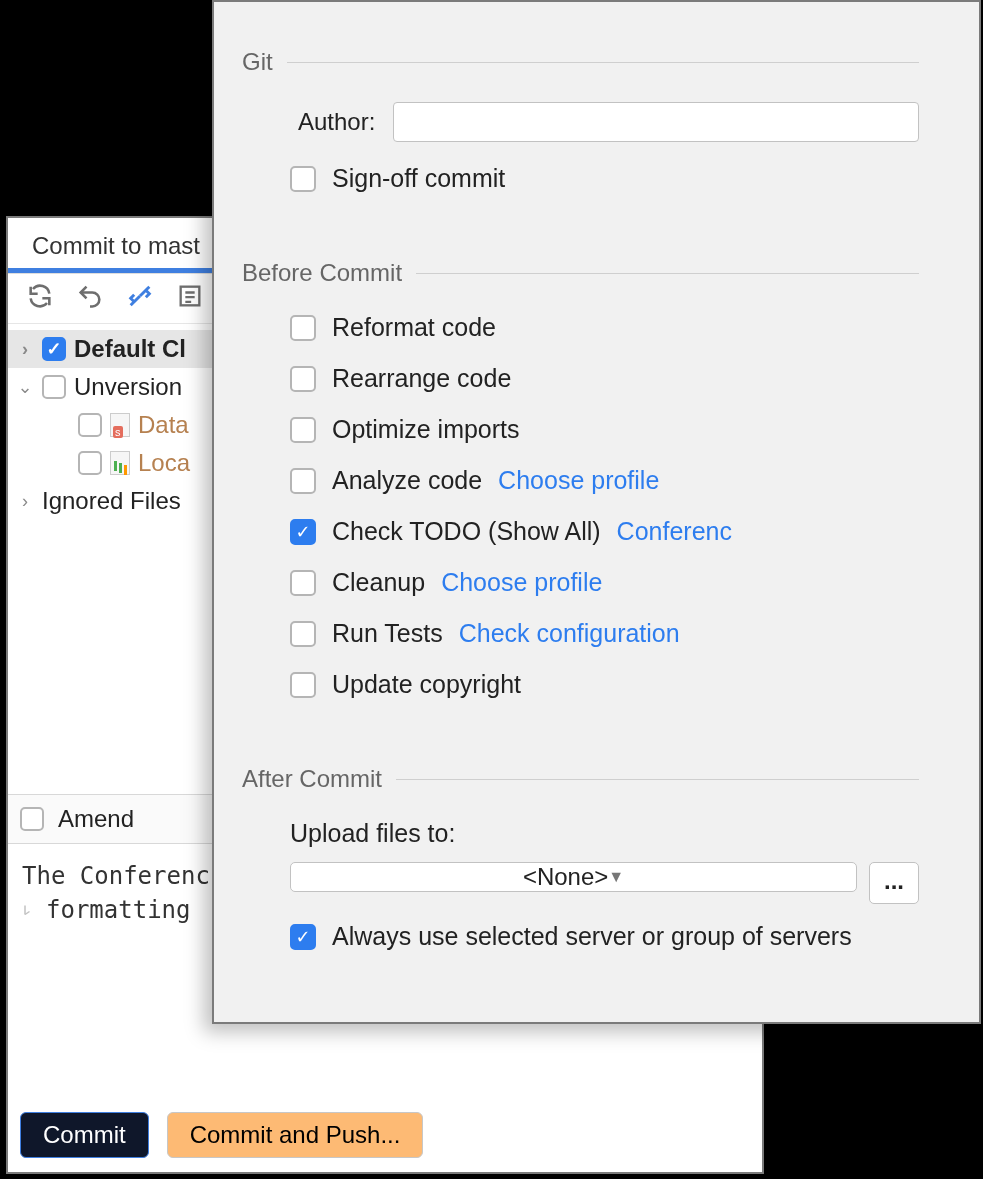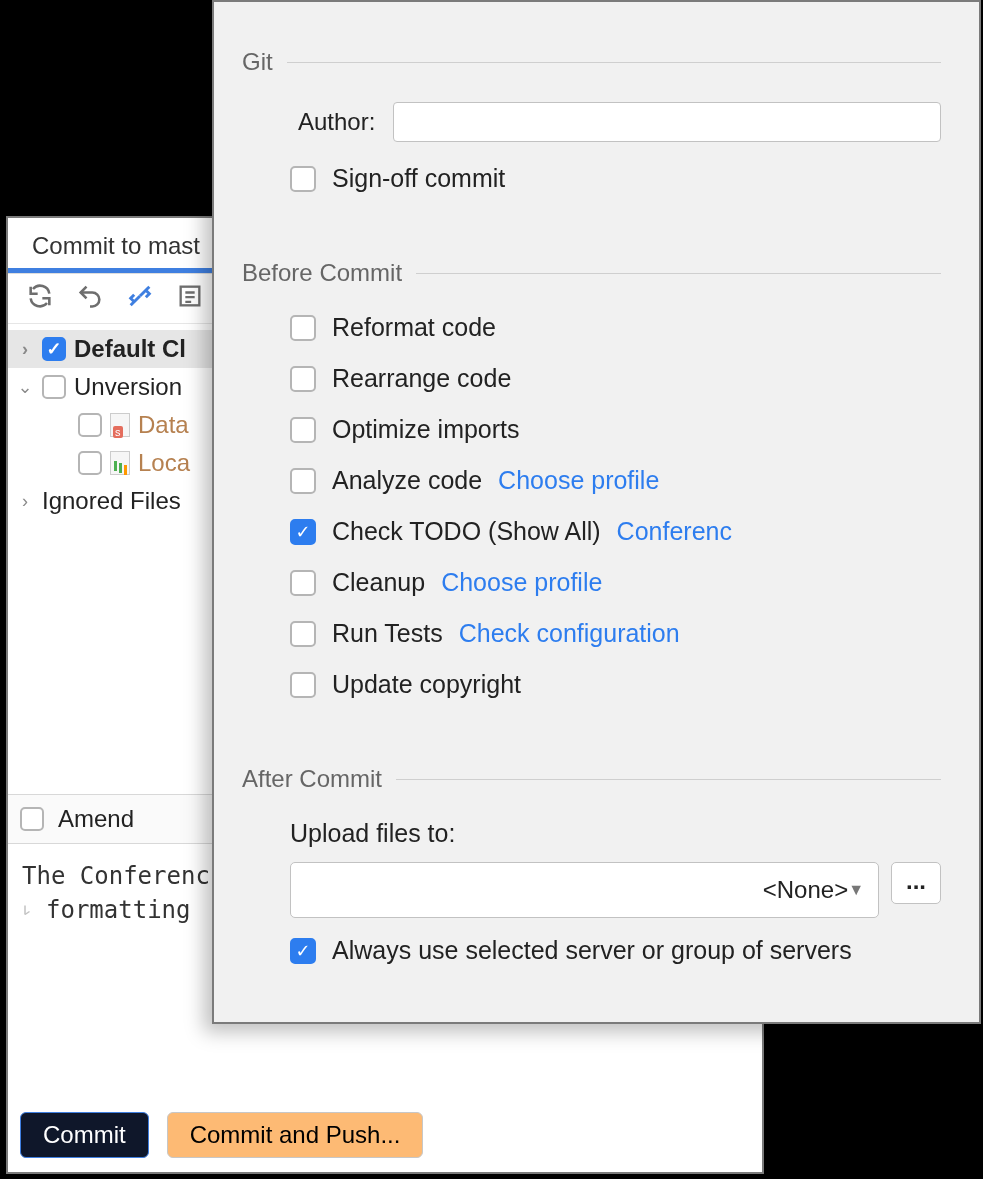--- a/index.html
+++ b/index.html
@@ -170,21 +170,21 @@
 
   
   .popup {
     position: absolute;
     left: 212px;
     top: 0;
     width: 769px;
     height: 1024px;
     background: #f1f1f1;
     border: 2px solid #7b7b7b;
-    padding: 38px 38px 30px 28px;
+    padding: 38px 60px 30px 28px;
     box-shadow: -8px 8px 18px rgba(0,0,0,.25);
   }
   .section-title {
     display: flex;
     align-items: center;
     gap: 14px;
     color: #666;
     margin: 8px 0 26px 0;
     font-size: 24px;
   }
@@ -219,27 +219,27 @@
   .opt .linkish { color: #2d7def; }
   .separator-gap { height: 36px; }
 
   .upload-row {
     display: flex;
     gap: 12px;
     margin: 0 0 18px 48px;
   }
   .select {
     flex: 1;
-    height: 56px;
+    height: 30px;
     border: 1px solid #c2c2c2;
     border-radius: 5px;
     background: #fff;
     display: flex;
     align-items: center;
-    justify-content: flex-end;
+    justify-content: center;
     padding: 0 14px;
   }
   .select .caret { color: #777; font-size: 16px; }
   .browse {
     width: 50px;
     height: 42px;
     border: 1px solid #c2c2c2;
     border-radius: 5px;
     background: #fff;
     text-align: center;

